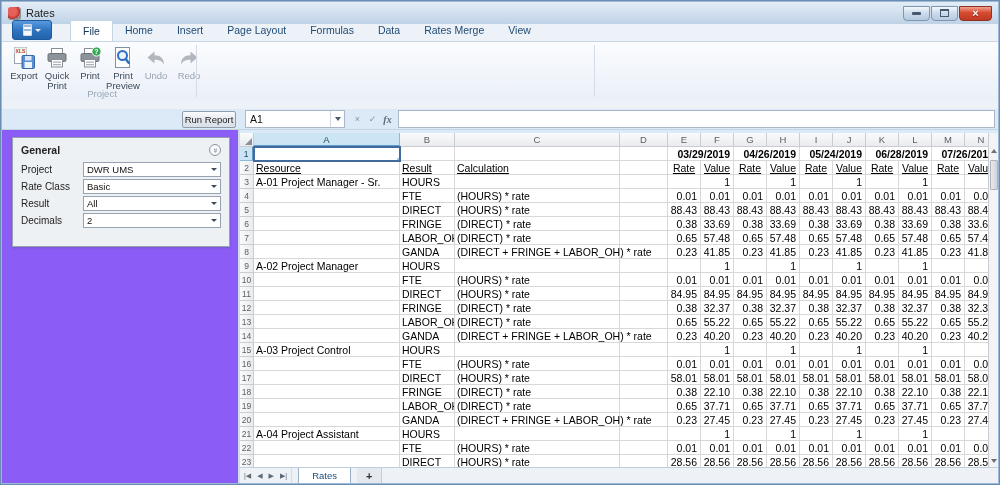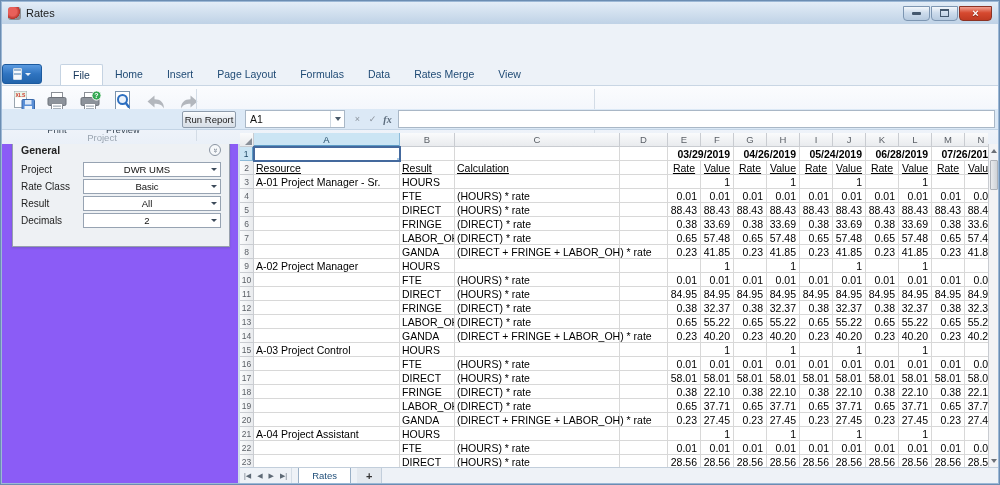--- a/index.html
+++ b/index.html
@@ -15,21 +15,21 @@
   .winbtns { margin-left:auto; display:flex; gap:1px; }
   .winbtn { width:27px; height:15px; border:1px solid #7d96b2; border-radius:0 0 4px 4px; background:linear-gradient(#f3f7fb,#cddcec 45%,#b6cadf);
             display:flex; align-items:center; justify-content:center; }
   .winbtn.close { width:33px; background:linear-gradient(#f0a091,#d6492f 45%,#c03a22); border-color:#8c3223; }
   .glyph-min { width:9px; height:3px; background:#44586e; border-radius:1px; }
   .glyph-max { width:9px; height:8px; border:1px solid #44586e; border-top:2px solid #44586e; background:transparent; }
   .glyph-close { color:#fff; font-size:11px; font-weight:bold; line-height:1; text-shadow:0 1px 1px #7a2114; }
 
   
   .ribbon { height:85px; flex:0 0 auto; background:#edf2f8; position:relative; }
-  .tabrow { height:26px; display:flex; align-items:flex-end; border-bottom:1px solid #c9d6e4;margin-top:36px; }
+  .tabrow { height:18px; display:flex; align-items:flex-end; padding-left:10px; border-bottom:1px solid #c9d6e4; }
   .appbtn { width:40px; height:20px; margin-bottom:1px; margin-right:18px; border-radius:3px; border:1px solid #1c5a9e;
             background:linear-gradient(#5a9ae0,#2f74c0 50%,#2264ac); display:flex; align-items:center; justify-content:center; gap:3px; }
   .appbtn .doc { width:9px; height:12px; background:#f4f8fc; border:1px solid #cfdce8; border-radius:1px;
                  box-shadow:inset 0 2px 0 #9db9d4, inset 0 4px 0 #f4f8fc, inset 0 6px 0 #9db9d4; }
   .appbtn .caret { width:0; height:0; border-left:3px solid transparent; border-right:3px solid transparent; border-top:3px solid #e8f0f8; }
   .rtab { font-size:10.5px; color:#1f4a74; padding:4px 12px 4px; cursor:default; }
   .rtab.active { background:#fff; border:1px solid #c5d3e2; border-bottom:none; border-radius:2px 2px 0 0; color:#15365a; }
   .ribbon-panel { height:58px; background:linear-gradient(#fbfcfe,#eaf0f8); position:relative; display:flex; align-items:flex-start; padding:3px 0 0 6px; }
   .rbtn { width:32px; margin-right:1px; display:flex; flex-direction:column; align-items:center; padding-top:1px; }
   .rbtn .icon { width:24px; height:24px; }
@@ -55,21 +55,21 @@
   .main { flex:1; display:flex; overflow:hidden; }
   .left-panel { width:238px; flex:0 0 auto; background:#8b5cf6; border-right:2px solid #cfdcea; padding:7px 8px 0 10px; }
   .groupbox { background:#eef1f4; border:1px solid #97a0ad; height:110px; padding:4px 8px 0 8px; box-shadow:0 1px 2px rgba(60,70,90,.25); }
   .gb-head { display:flex; align-items:center; height:16px; margin-bottom:3px; }
   .gb-title { font-size:10.5px; font-weight:bold; color:#222; }
   .gb-collapse { margin-left:auto; width:12px; height:12px; border:1px solid #8a94a2; border-radius:50%; background:#f6f8fa;
                  display:flex; align-items:center; justify-content:center; font-size:8px; color:#5a6676; }
   .gb-collapse span { transform:rotate(90deg); letter-spacing:-1px; line-height:1; }
   .field-row { display:flex; align-items:center; height:17px; }
   .field-label { width:62px; font-size:10px; color:#222; }
-  .combo { flex:1; height:15px; background:#fff; border:1px solid #97a3b2; display:flex; align-items:center;text-align:center; }
+  .combo { flex:1; height:15px; background:#fff; border:1px solid #97a3b2; display:flex; align-items:center; }
   .combo .cb-text { flex:1; font-size:9.5px; color:#111; padding-left:3px; white-space:nowrap; overflow:hidden; }
   .combo .cb-arrow { width:13px; display:flex; align-items:center; justify-content:center; }
   .combo .cb-arrow i { width:0; height:0; border-left:3px solid transparent; border-right:3px solid transparent; border-top:3.5px solid #3c4a5a; }
 
   
   .right-col { flex:1; display:flex; flex-direction:column; background:#dce9f6; overflow:hidden; }
   .grid-zone { flex:1; display:flex; padding-top:3px; overflow:hidden; }
   .grid-viewport { width:748px; background:#fff; overflow:hidden; position:relative; }
   .g-row { display:flex; height:14px; }
   .g-hrow { display:flex; height:14px; }

